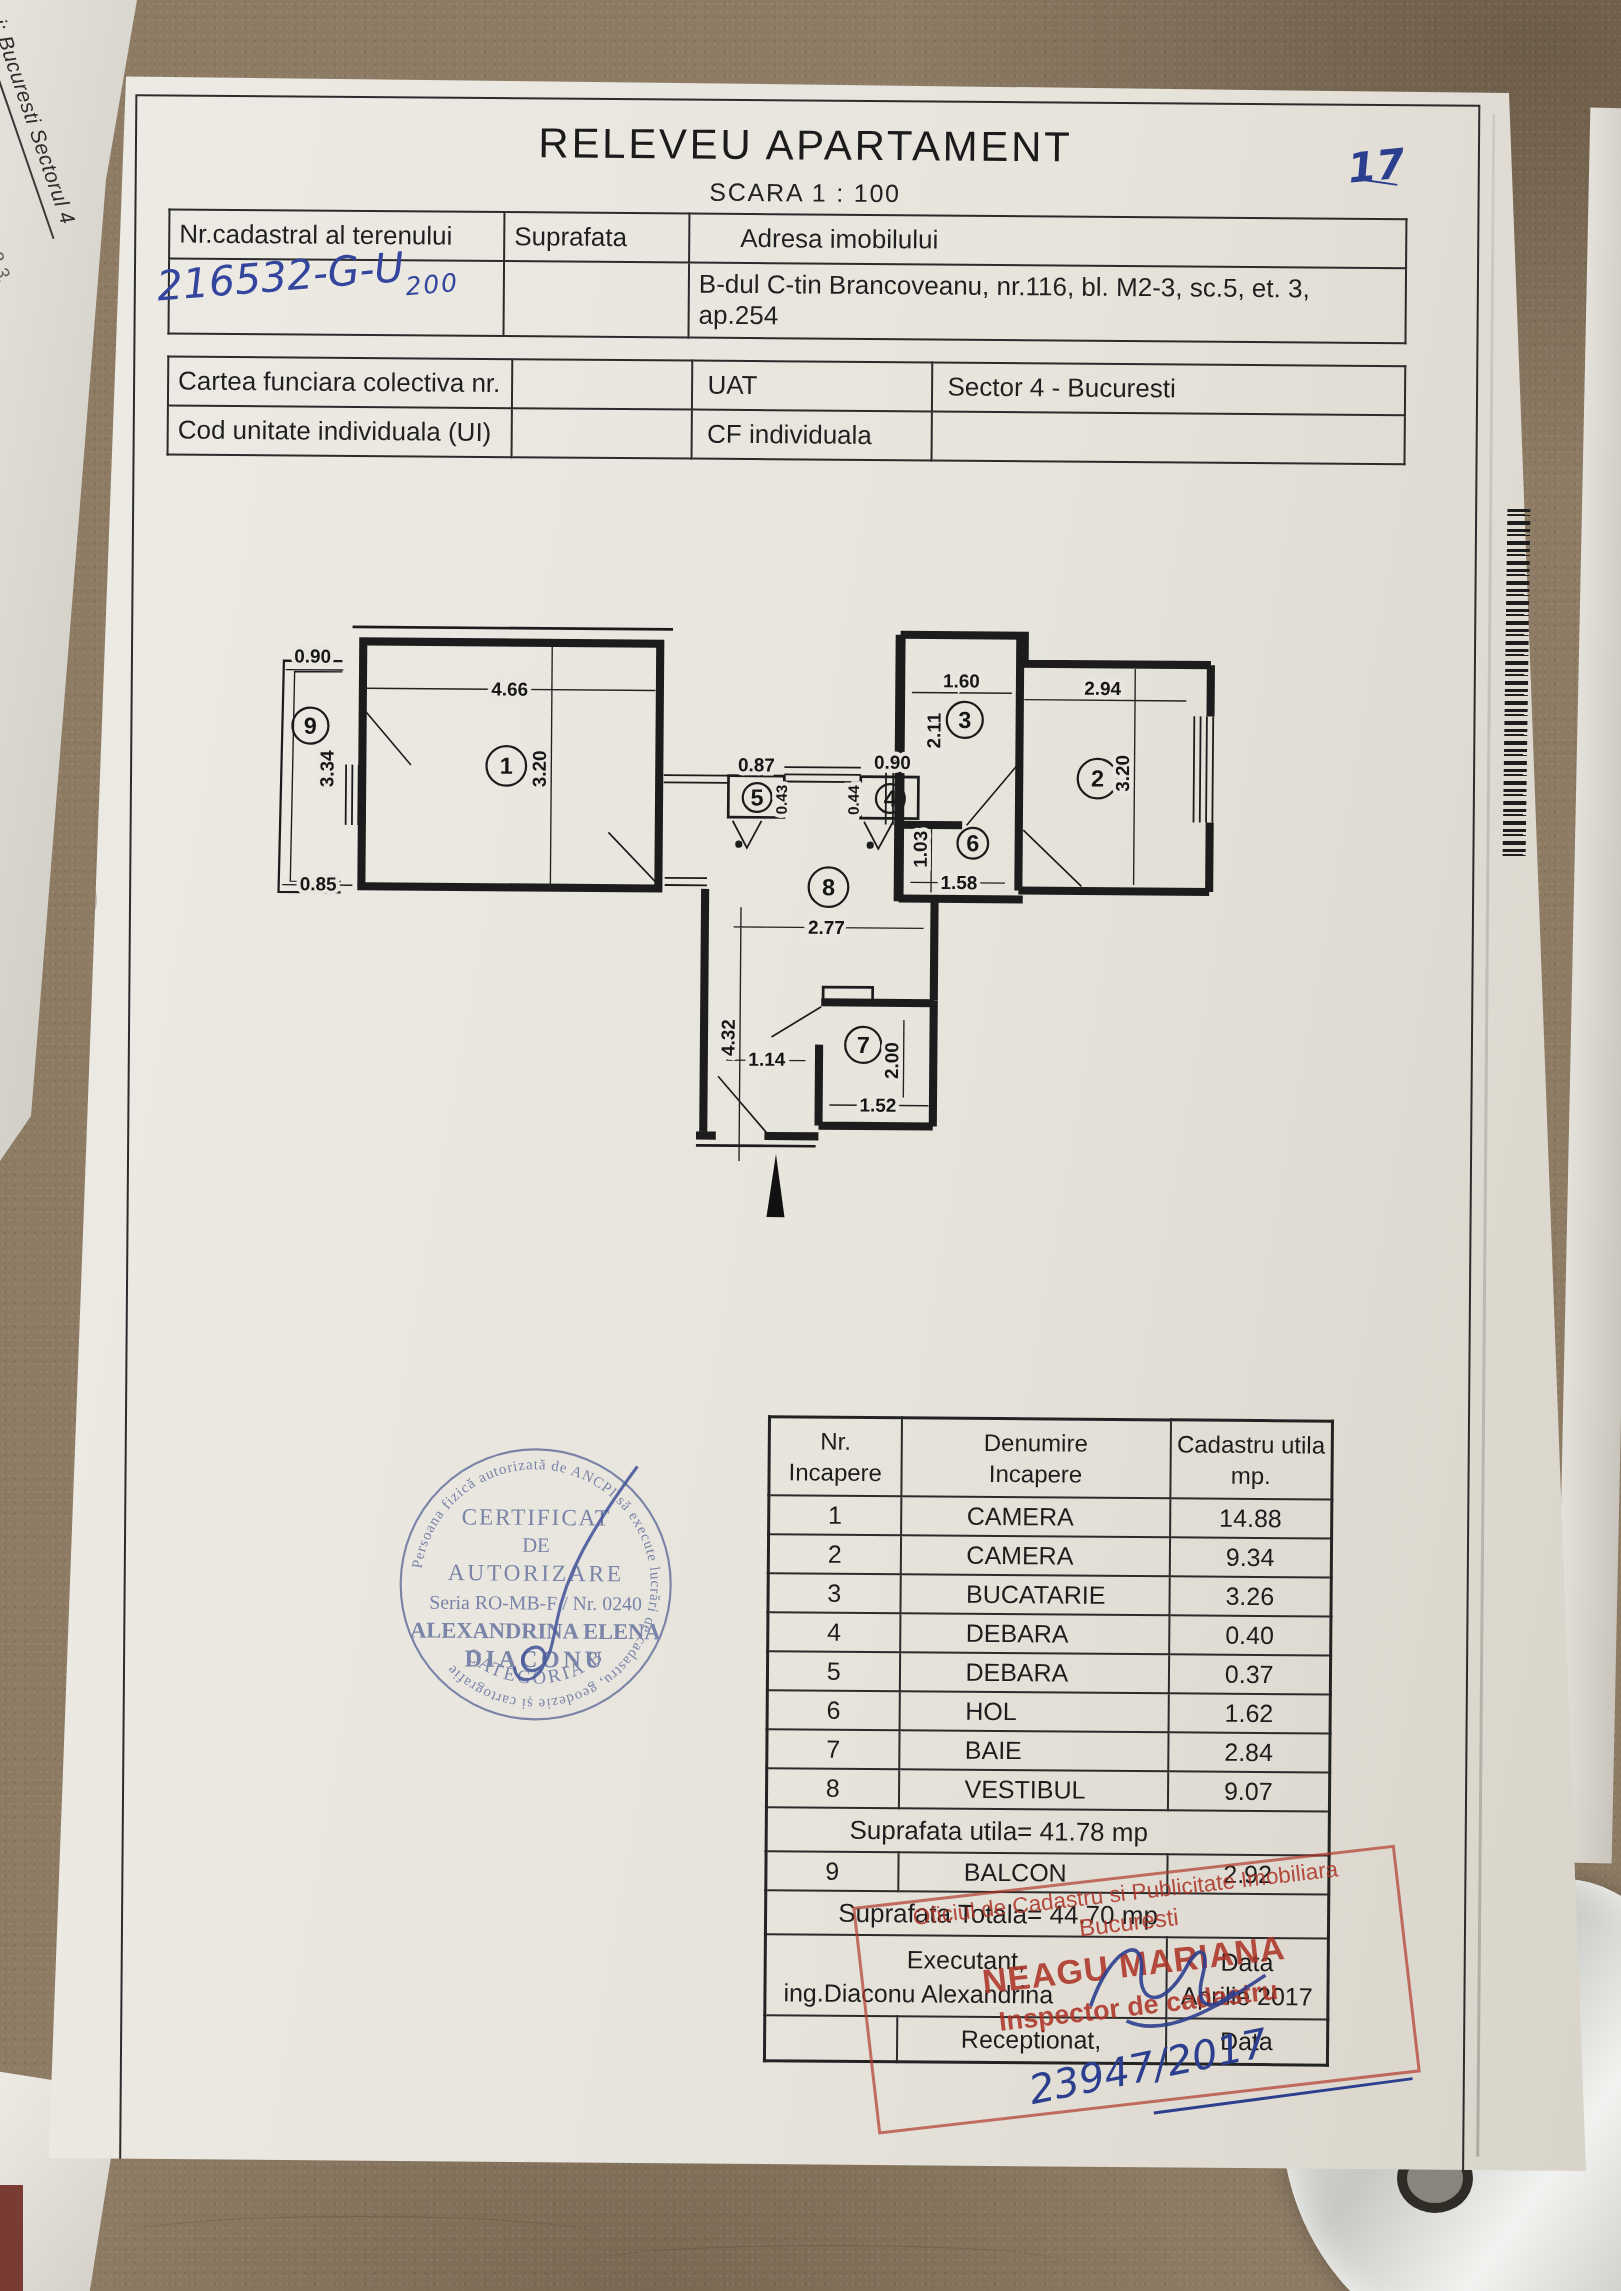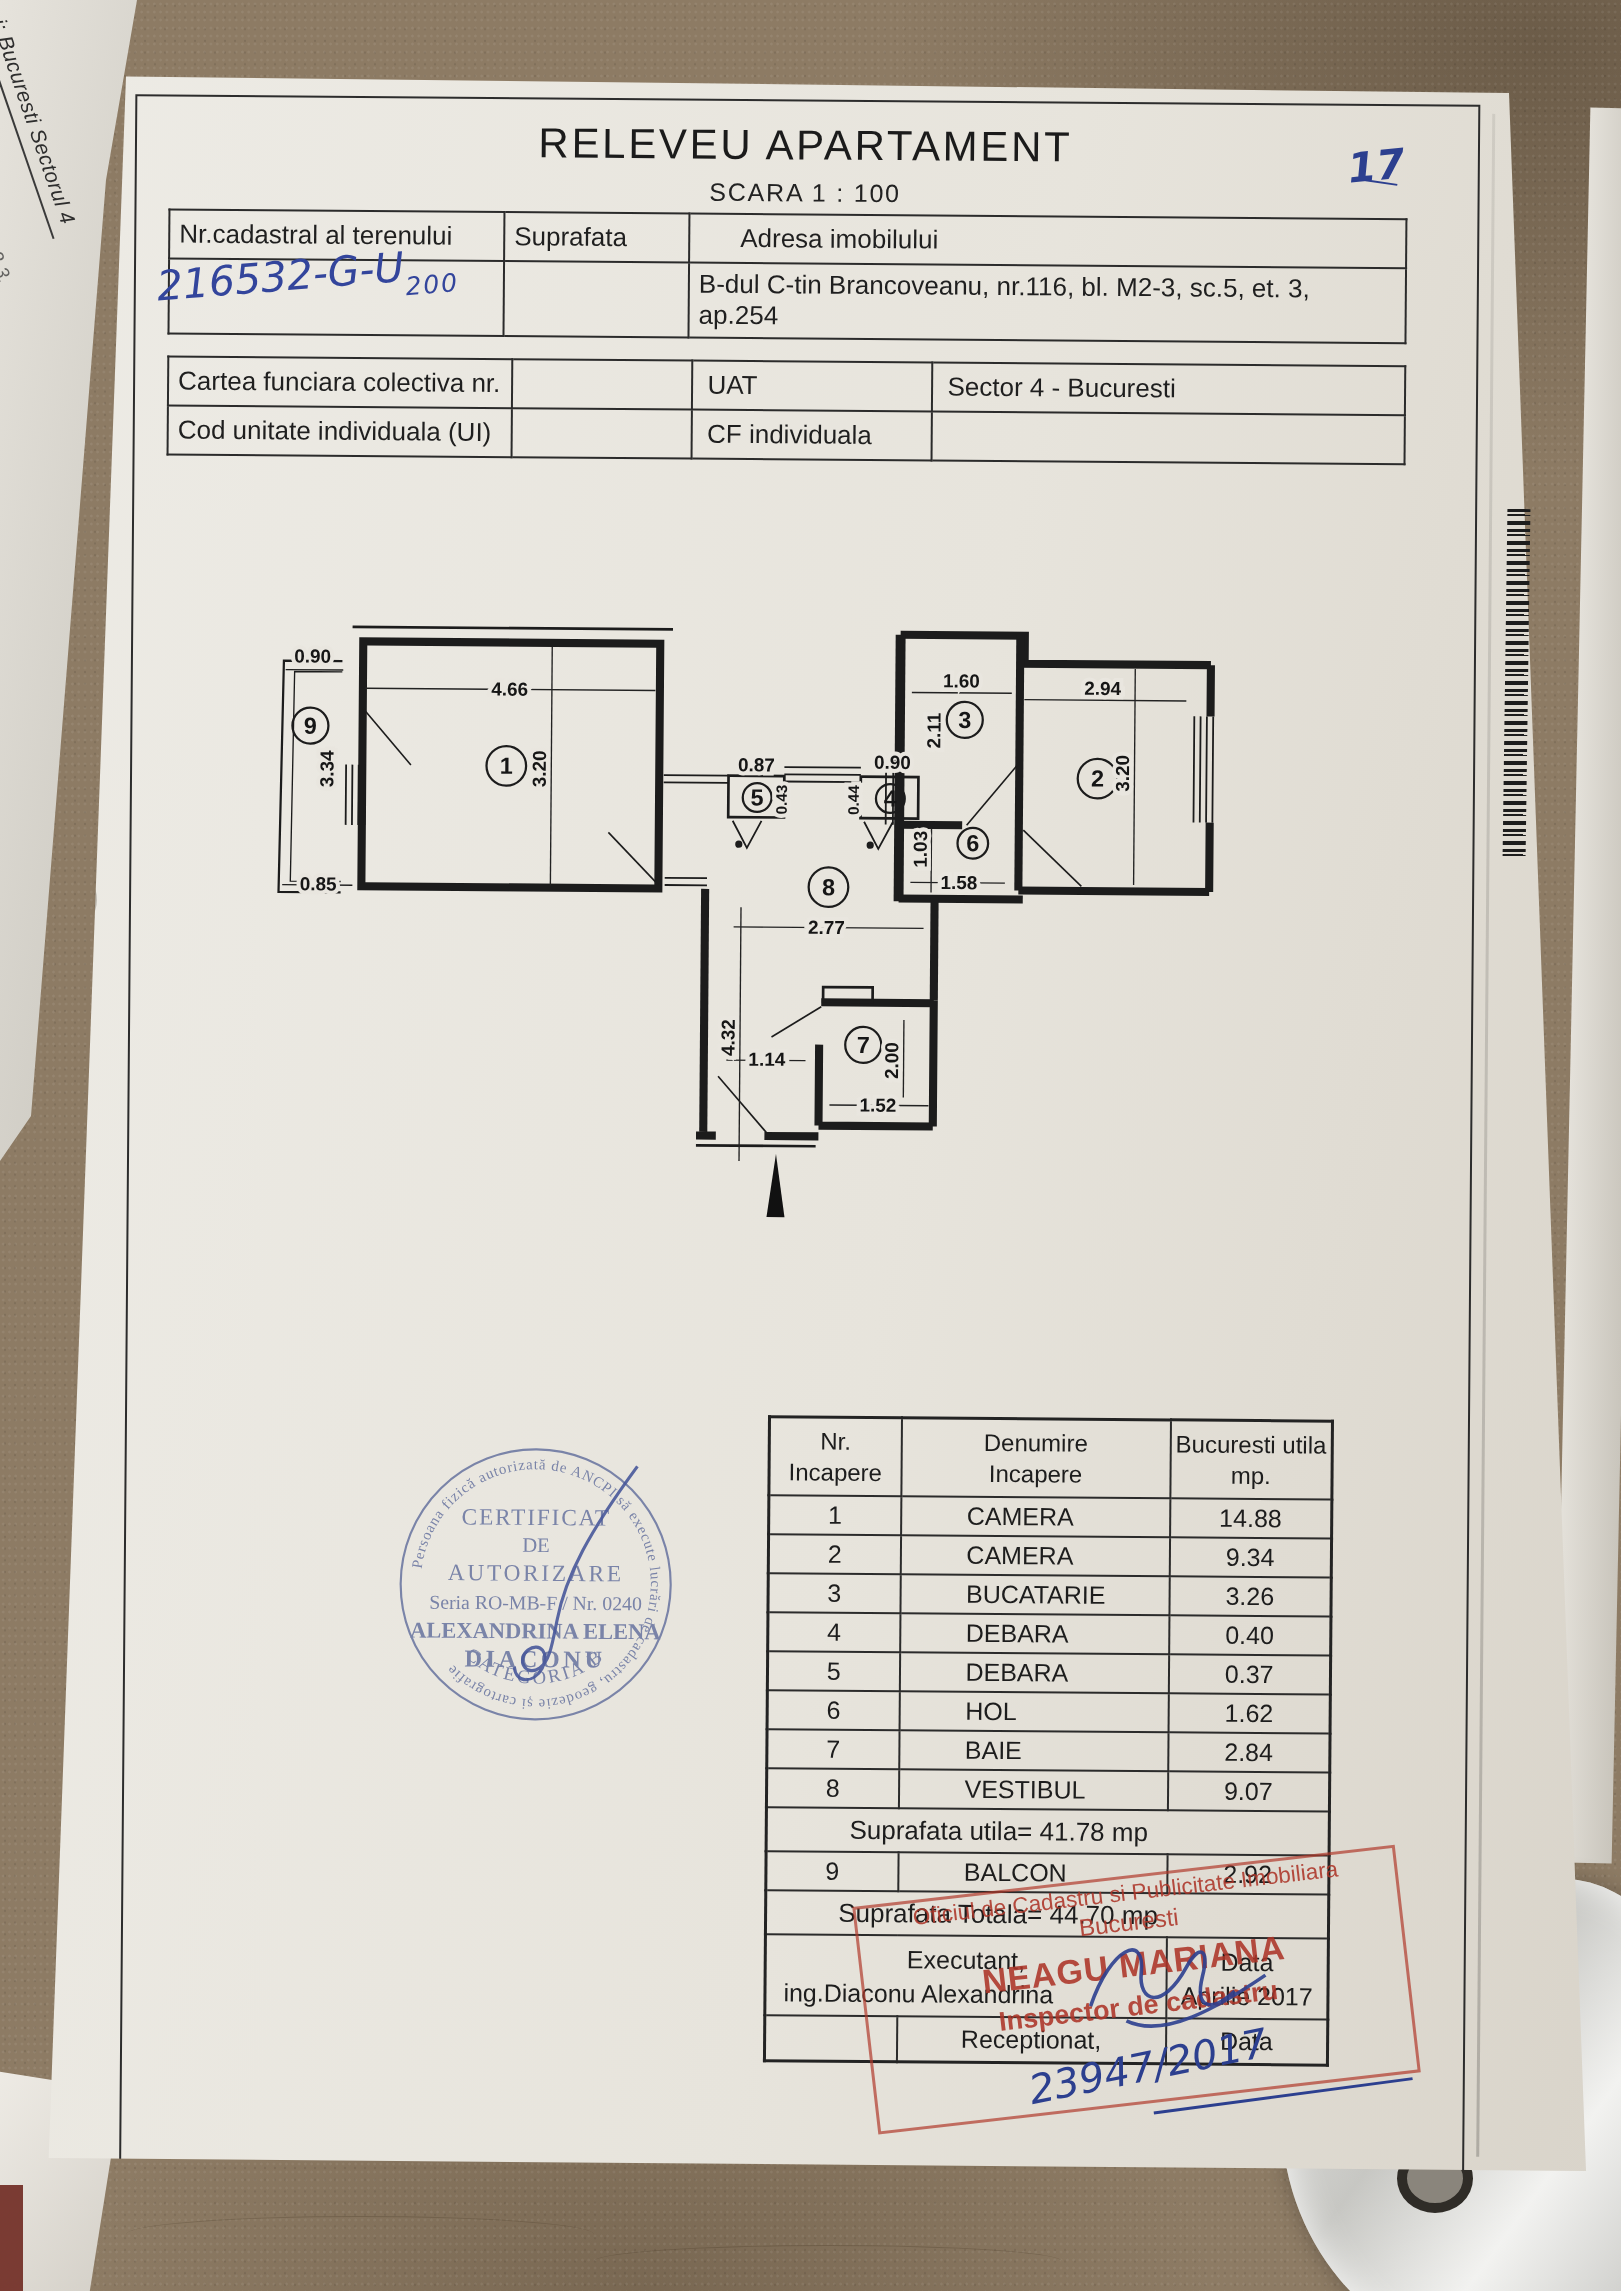--- a/index.html
+++ b/index.html
@@ -317,21 +317,21 @@
             <tr class="rt-h">
           <td>
             <div>Nr.</div>
                 <div>Incapere</div>
           </td>
           <td>
             <div>Denumire</div>
                 <div>Incapere</div>
           </td>
           <td>
-            <div>Bucuresti utila</div>
+            <div>Cadastru utila</div>
                 <div>mp.</div>
           </td>
         </tr>
         <tr class="rt-r">
               <td class="nr">1</td>
               <td class="nm">CAMERA</td>
               <td class="ar">14.88</td>
             </tr>
         <tr class="rt-r">
               <td class="nr">2</td>

